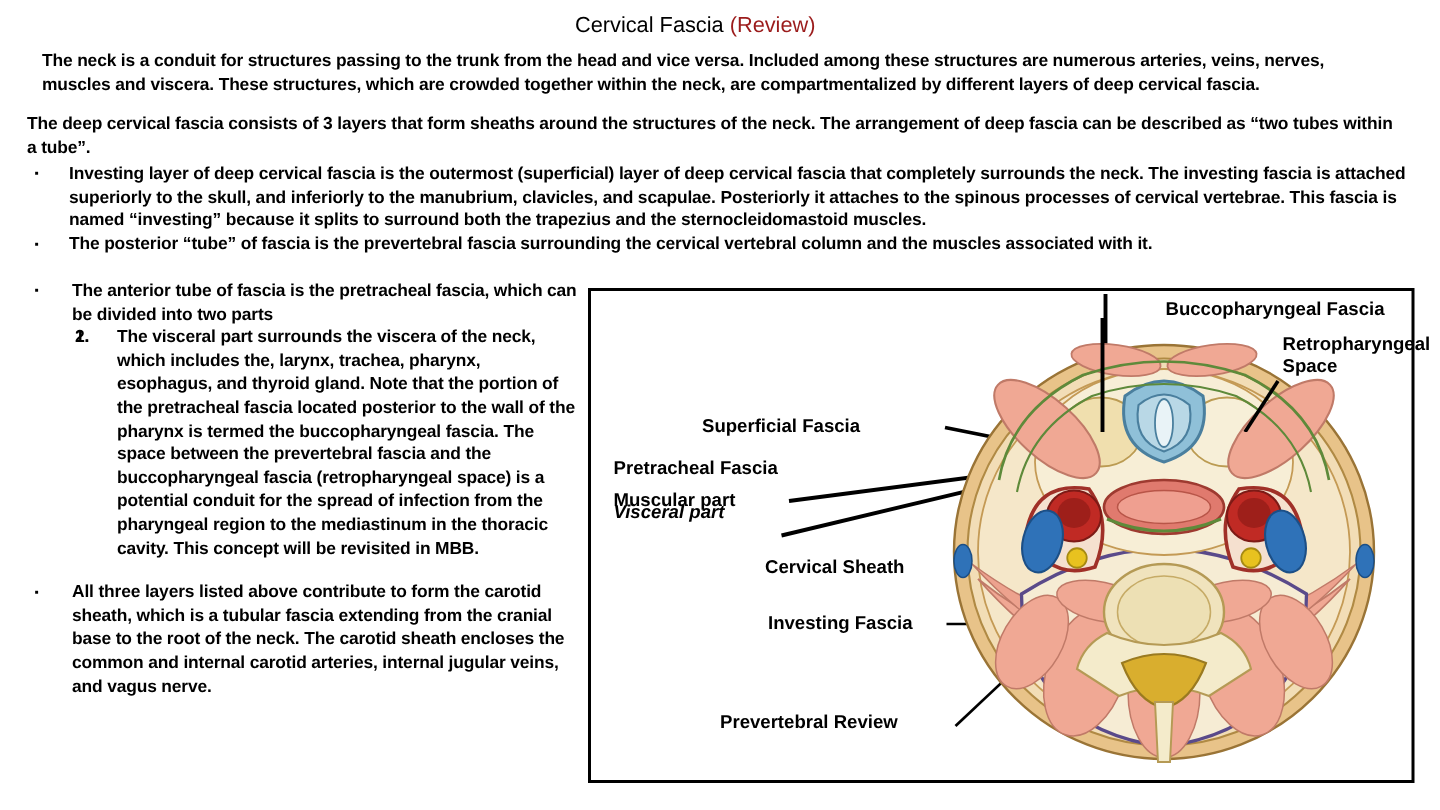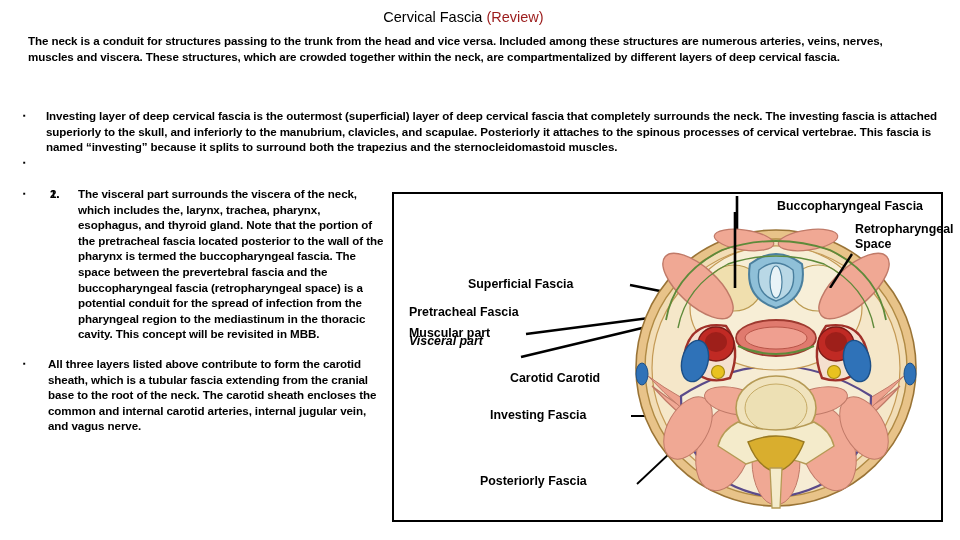--- a/index.html
+++ b/index.html
@@ -119,46 +119,49 @@
 <body>
 
 <div id="slide">
 
   <div class="title">
     <span class="t-main">Cervical Fascia </span><span class="t-review">(Review)</span>
   </div>
 
   <div class="para" id="para1">The neck is a conduit for structures passing to the trunk from the head and vice versa. Included among these structures are numerous arteries, veins, nerves, muscles and viscera. These structures, which are crowded together within the neck, are compartmentalized by different layers of deep cervical fascia.</div>
 
+  <div class="para" id="para2">The deep cervical fascia consists of 3 layers that form sheaths around the structures of the neck. The arrangement of deep fascia can be described as “two tubes within a tube”.</div>
 
   <div id="toplist">
     <div class="bullet-row">
       <span class="mark">▪</span>
       <span>Investing layer of deep cervical fascia is the outermost (superficial) layer of deep cervical fascia that completely surrounds the neck.  The investing fascia is attached superiorly to the skull, and inferiorly to the manubrium, clavicles, and scapulae.  Posteriorly it attaches to the spinous processes of cervical vertebrae. This fascia is named “investing” because it splits to surround both the trapezius and the sternocleidomastoid muscles.</span>
     </div>
     <div class="bullet-row">
       <span class="mark">▪</span>
+      <span>The posterior “tube” of fascia is the prevertebral fascia surrounding  the cervical vertebral column and the muscles associated with it.</span>
     </div>
   </div>
 
   <div id="leftcol">
     <div class="bullet-row">
       <span class="mark">▪</span>
+      <span>The anterior tube of fascia is the pretracheal fascia, which can be divided into two parts</span>
     </div>
     <div class="sub">
       <span class="num">1.</span>
     </div>
     <div class="sub">
       <span class="num">2.</span>
       <span>The visceral part surrounds the viscera of the neck, which includes the, larynx, trachea, pharynx, esophagus, and thyroid gland. Note that the portion of the pretracheal fascia located posterior to the wall of the pharynx is termed the buccopharyngeal fascia. The space between the prevertebral fascia and the buccopharyngeal fascia (retropharyngeal space) is a potential conduit for the spread of infection from the pharyngeal region to the mediastinum in the thoracic cavity. This concept will be revisited in MBB.</span>
     </div>
     <div class="gapblock"></div>
     <div class="bullet-row">
       <span class="mark">▪</span>
-      <span>All three layers listed above contribute to form the carotid sheath, which is a tubular fascia extending from the cranial base to the root of the neck. The carotid sheath encloses the common and internal carotid arteries, internal jugular vein, and vagus nerve.</span>
+      <span>All three layers listed above contribute to form the carotid sheath, which is a tubular fascia extending from the cranial base to the root of the neck. The carotid sheath encloses the common and internal carotid arteries, internal jugular veins, and vagus nerve.</span>
     </div>
   </div>
 
   <div id="panel">
 
     <svg class="leaders" viewBox="0 0 551 330">
       <defs>
         <marker id="ah" markerWidth="9" markerHeight="9" refX="8" refY="4.5" orient="auto">
           <path d="M0,0 L9,4.5 L0,9 z" fill="#000"></path>
         </marker>
@@ -178,23 +181,23 @@
 
       <line x1="343" y1="2" x2="343" y2="152" stroke="#000" stroke-width="2.6"></line>
 
       <line x1="425" y1="38" x2="373" y2="150" stroke="#000" stroke-width="2.4" marker-end="url(#ah)"></line>
     </svg>
 
     <div class="lbl" style="left:74px; top:83px;">Superficial Fascia</div>
     <div class="lbl" style="left:15px; top:111px;text-align:right;">Pretracheal Fascia</div>
     <div class="lbl" style="left:15px; top:132px;">Muscular part</div>
     <div class="lbl" style="left:15px; top:140px;font-style:italic;">Visceral part</div>
-    <div class="lbl" style="left:116px; top:177px;">Carotid Carotid</div>
-    <div class="lbl" style="left:96px; top:214px;">Investing Fascia</div>
-    <div class="lbl" style="left:86px; top:280px;">Posteriorly Fascia</div>
+    <div class="lbl" style="left:116px; top:177px;">Cervical Sheath</div>
+    <div class="lbl" style="left:118px; top:214px;">Investing Fascia</div>
+    <div class="lbl" style="left:86px; top:280px;">Prevertebral Review</div>
 
     <div id="anat">
       <svg viewBox="0 0 300 300" width="300" height="300">
 
         <ellipse cx="150" cy="152" rx="140" ry="138" fill="#e8c389" stroke="#9a7436" stroke-width="1.6"></ellipse>
 
         <ellipse cx="150" cy="152" rx="131" ry="129" fill="#f2ddb6" stroke="#b08a44" stroke-width="1.4"></ellipse>
 
         <ellipse cx="150" cy="152" rx="124" ry="122" fill="#f5e7c9" stroke="#c49a55" stroke-width="1.2"></ellipse>
 

